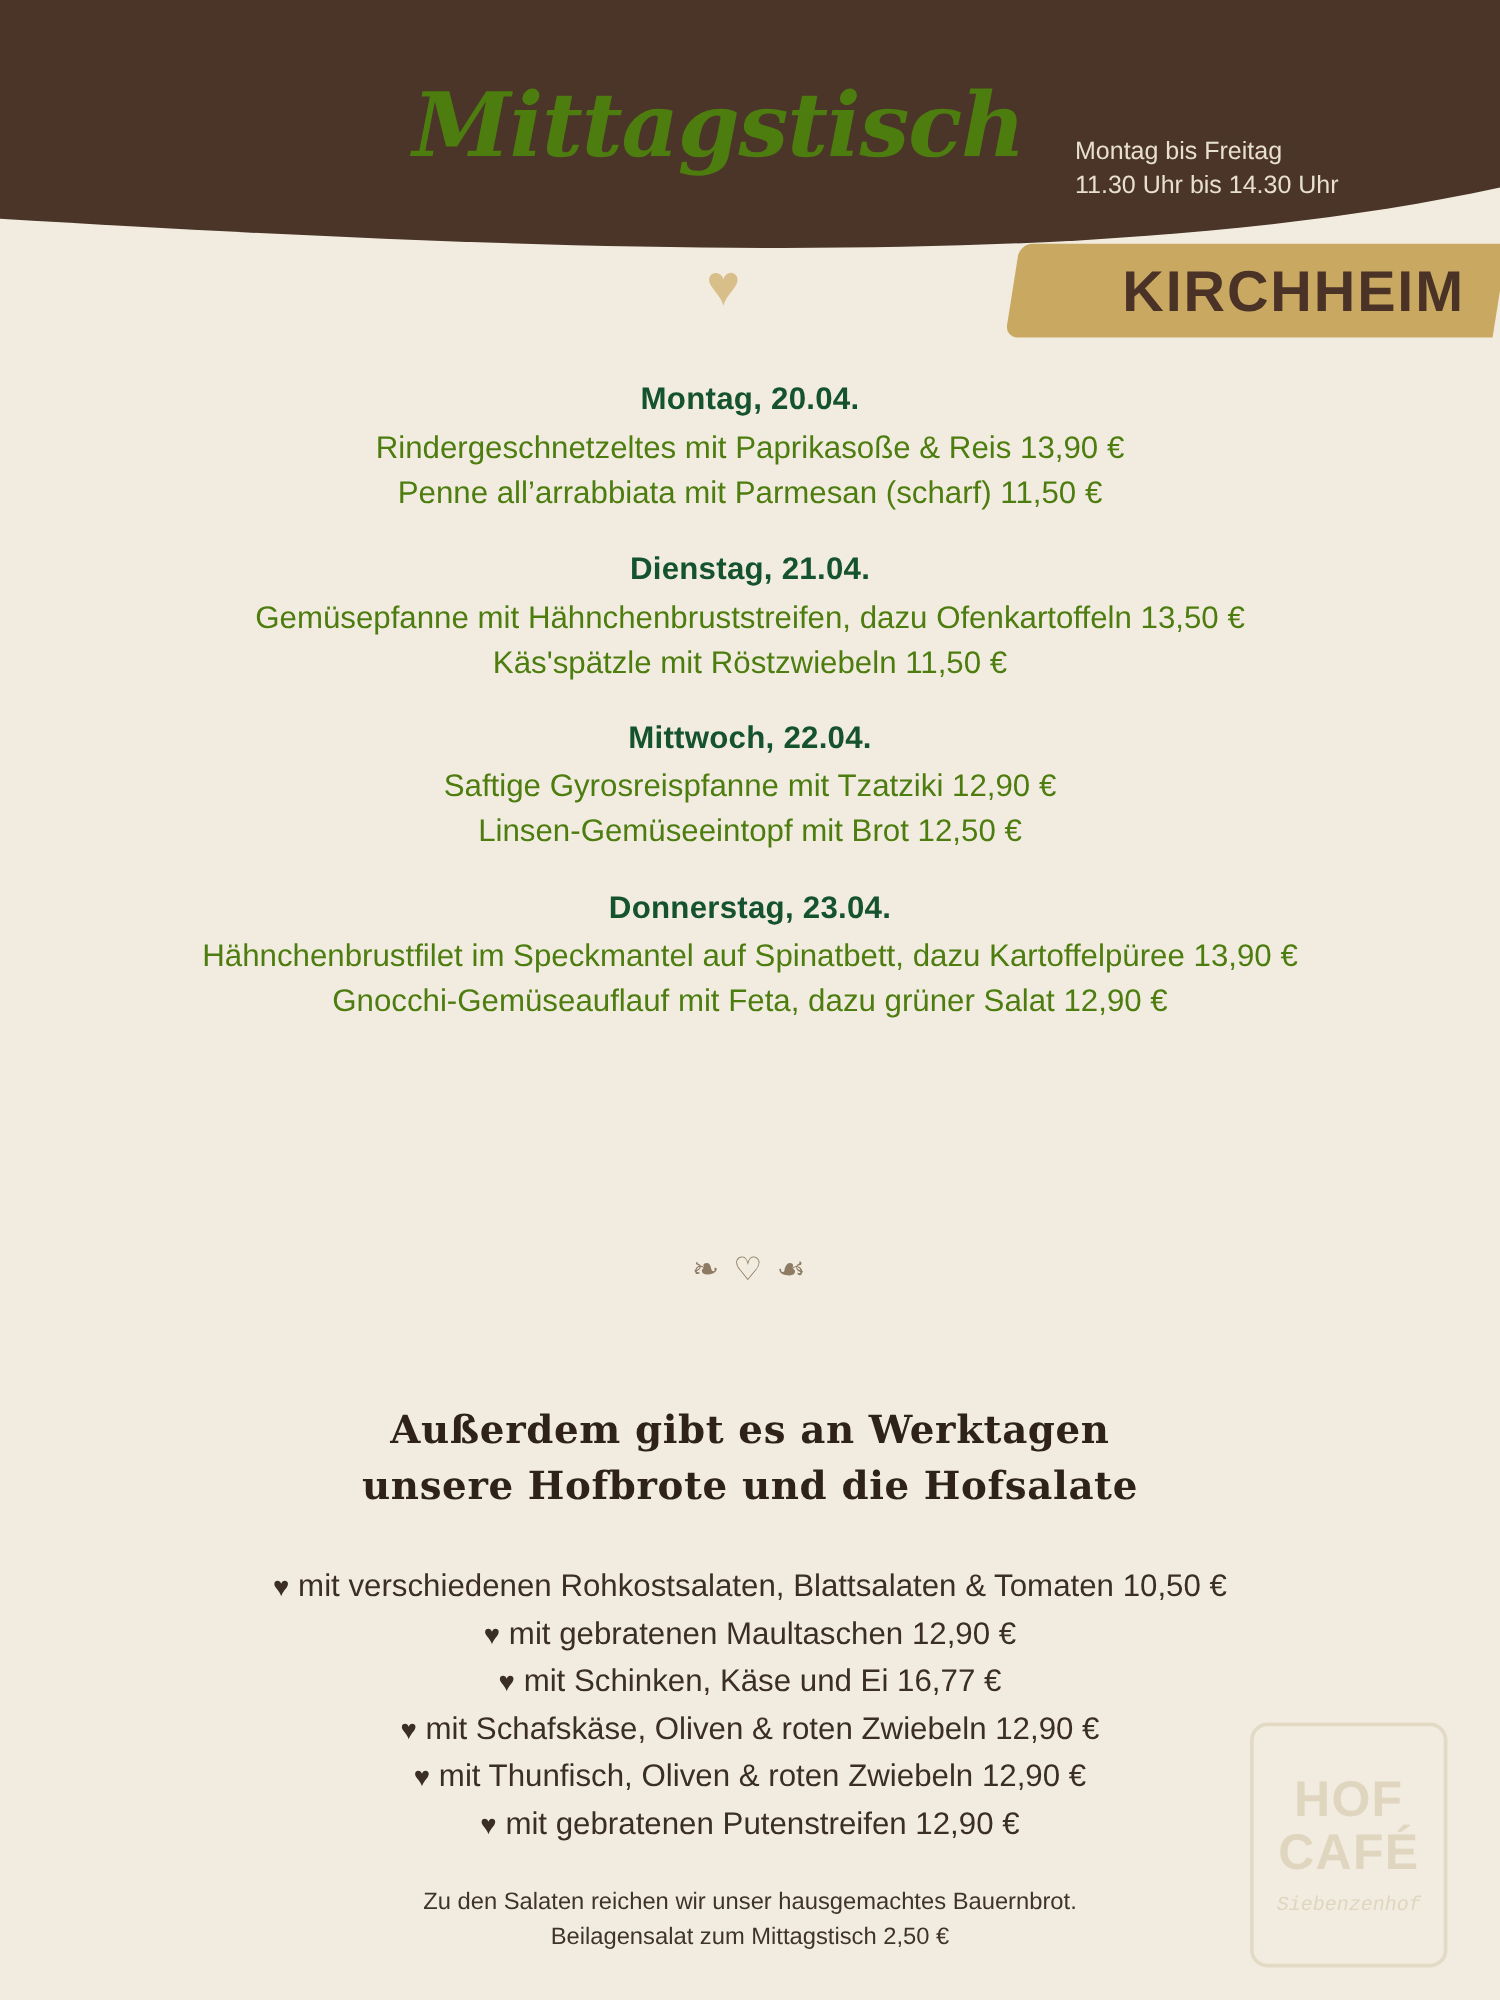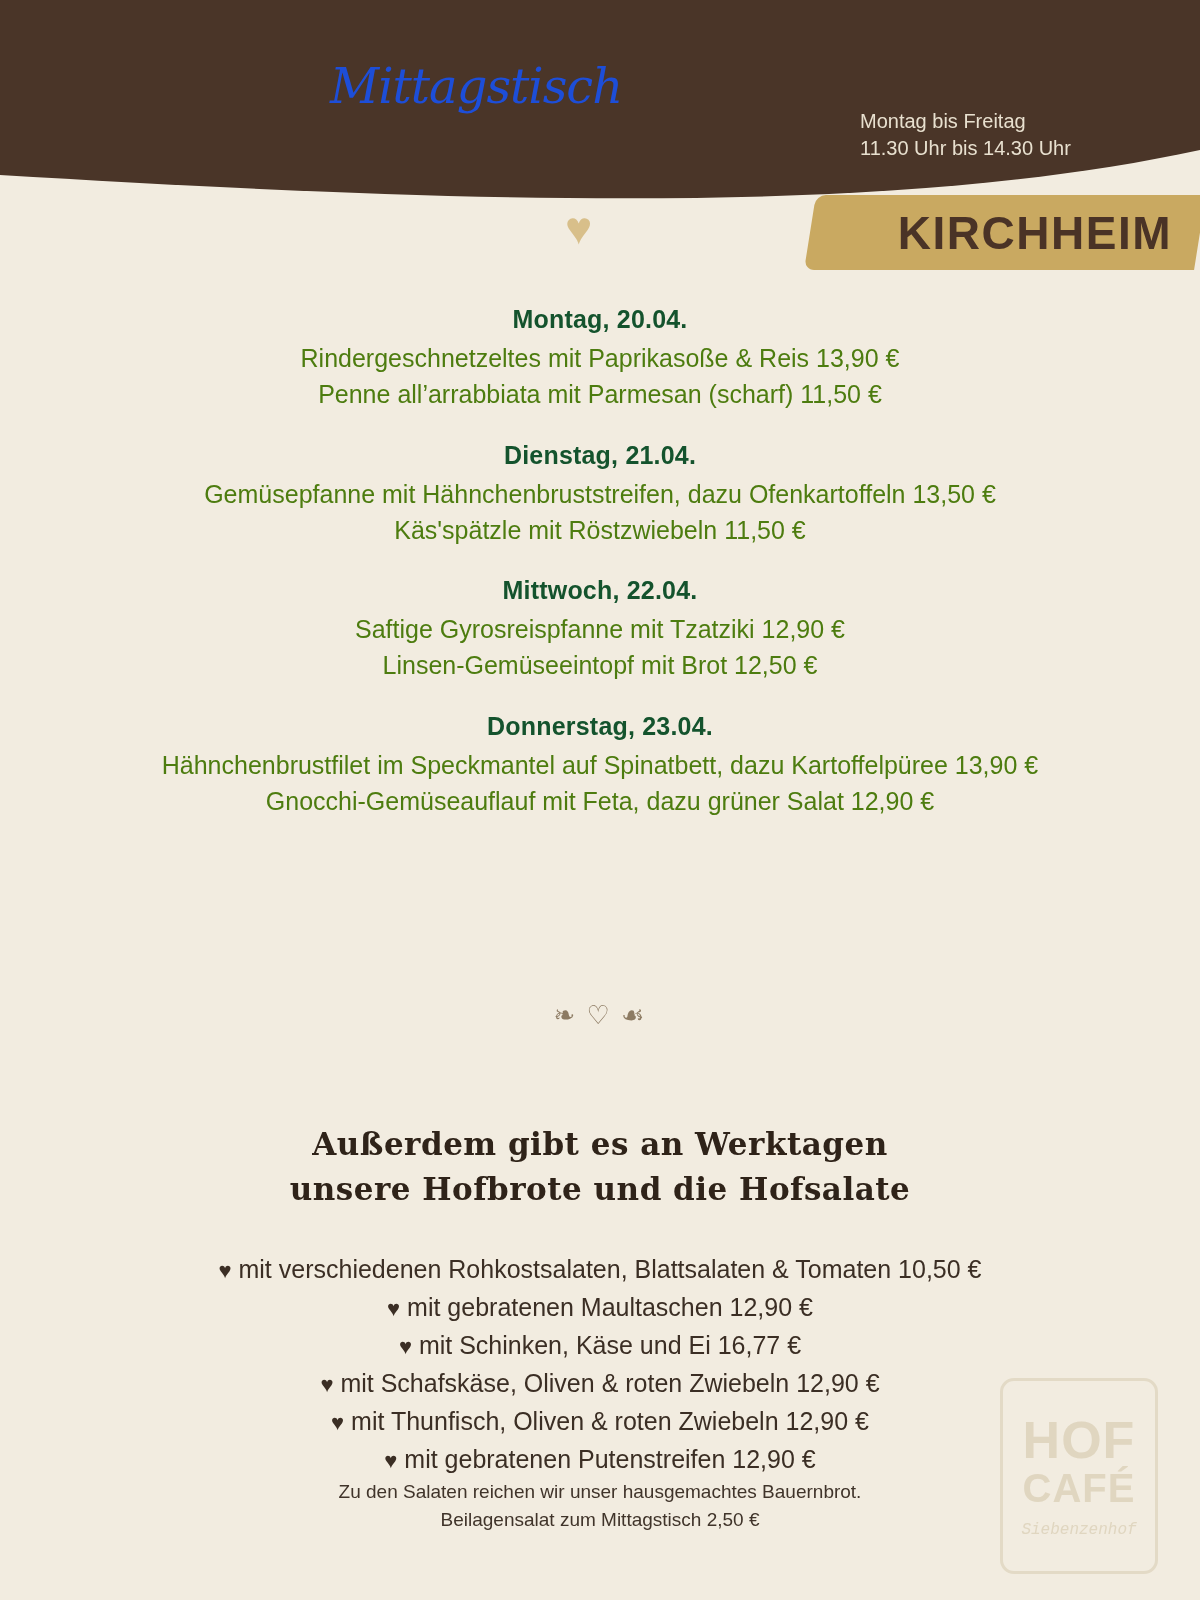--- a/index.html
+++ b/index.html
@@ -27,24 +27,24 @@
     position: absolute;
     top: 0; left: 0;
     width: 1200px;
     height: 230px;
   }
   .header-title {
     position: absolute;
     left: 330px;
     top: 58px;
     font-family: "DejaVu Serif", serif;
-    font-size: 48px;
-    font-weight: normal;
+    font-size: 71px;
+    font-weight: bold;
     font-style: italic;
-    color: #1d4ed8;
+    color: #4d7c0f;
     letter-spacing: -1px;
     white-space: nowrap;
   }
   .header-hours {
     position: absolute;
     left: 860px;
     top: 108px;
     color: #e8e0cf;
     font-size: 20px;
     line-height: 1.35;
@@ -153,41 +153,42 @@
     font-size: 25px;
     color: #3b2e24;
     line-height: 1.52;
     font-weight: 300;
   }
   .heart-bullet {
     color: #3b2e24;
     font-size: 22px;
   }
   .footnote {
+    margin-top: 30px;
     font-size: 19px;
     color: #40342a;
     line-height: 1.5;
   }
 
   
   .logo {
     position: absolute;
     right: 42px;
     bottom: 26px;
     width: 152px;
     height: 190px;
     border: 3px solid #e3dac6;
     border-radius: 14px;
     display: flex;
     flex-direction: column;
     align-items: center;
     justify-content: center;
     color: #e0d6c0;
   }
-  .logo-l1 { font-size: 52px; font-weight: bold; letter-spacing: 1px; line-height: 1.05;}
+  .logo-l1 { font-size: 40px; font-weight: bold; letter-spacing: 1px; line-height: 1.05;}
   .logo-l2 { font-size: 40px; font-weight: bold; letter-spacing: 1px; line-height: 1.05;}
   .logo-l3 { font-size: 16px; font-style: italic; margin-top: 12px; font-family: Liberation Mono, monospace;}
 </style>
 </head>
 <body>
 
 <div class="header">
   <svg class="header-bg" viewBox="0 0 1200 230" preserveAspectRatio="none">
     <path d="M0,0 L1200,0 L1200,150 C900,215 500,205 0,175 Z" fill="#4a3528"></path>
   </svg>

